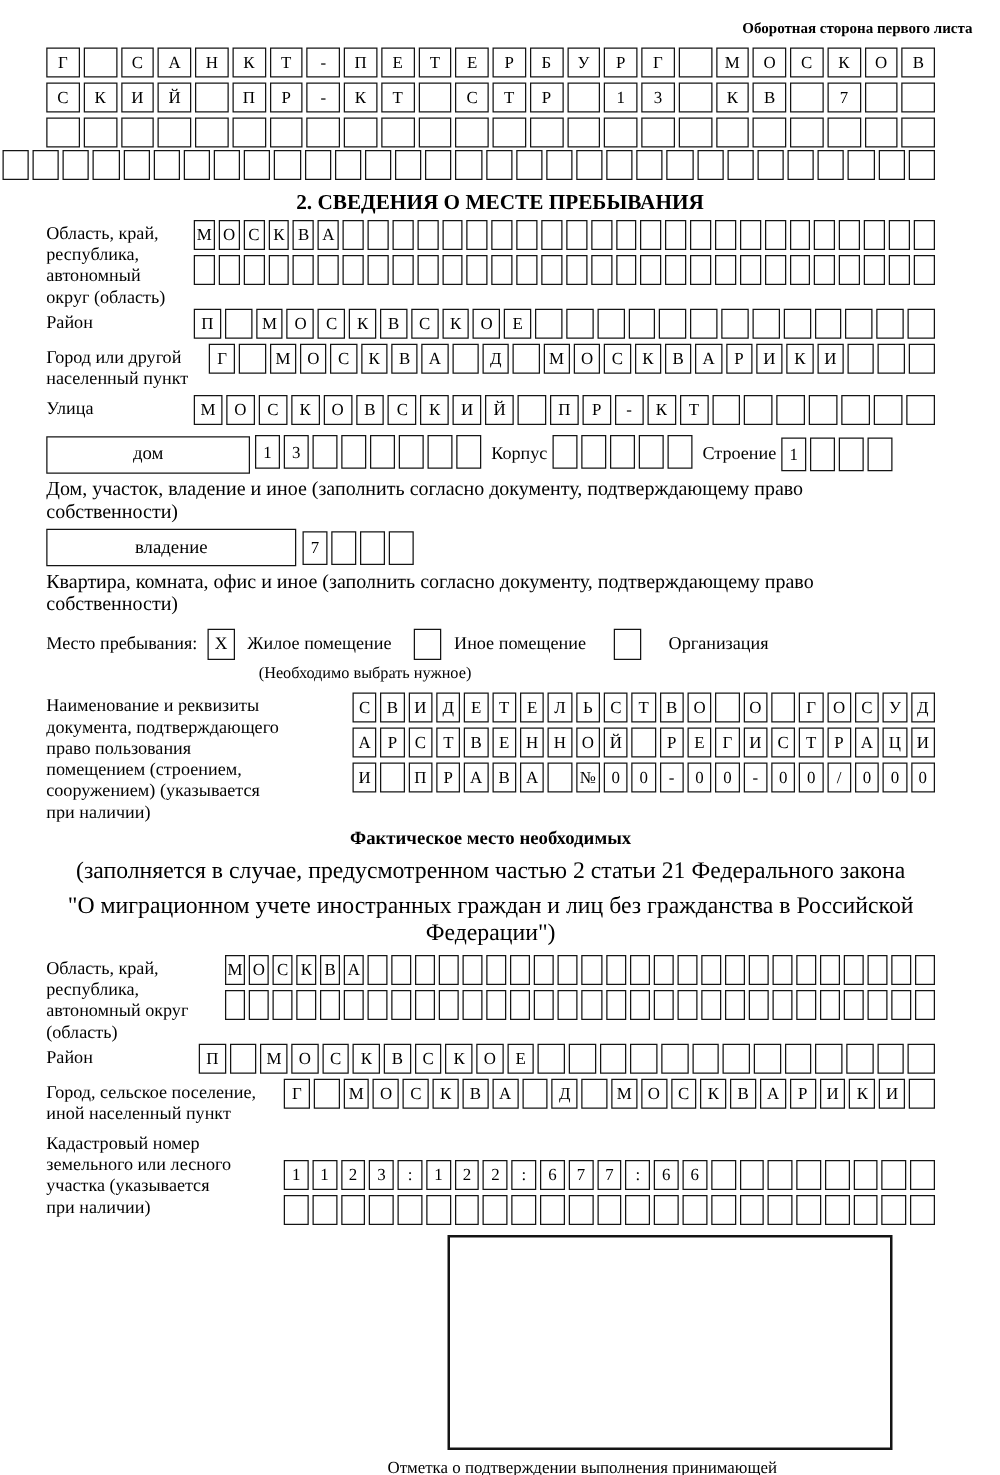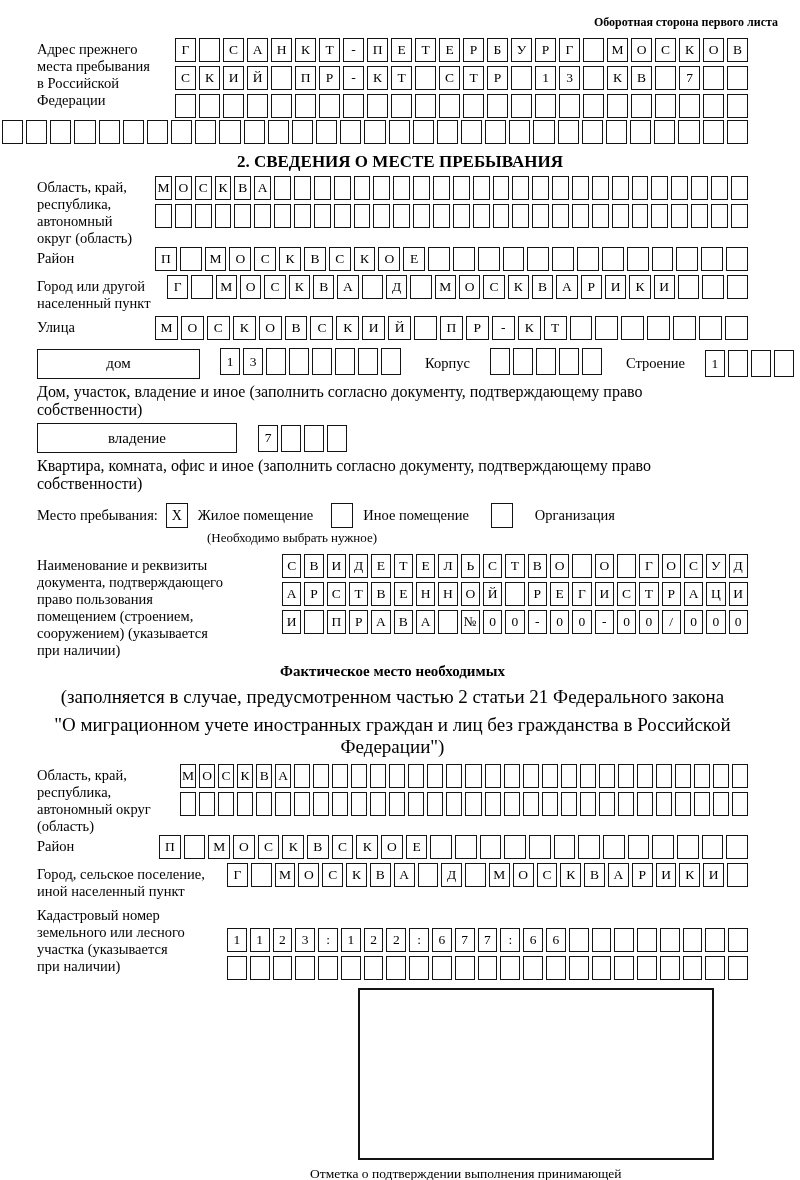--- a/index.html
+++ b/index.html
@@ -25,21 +25,21 @@
     flex:1; min-width:0; height:24px; border:1.5px solid #141414;
     display:flex; align-items:center; justify-content:center;
     font-size:13.5px; overflow:hidden;
   }
   .cell-fixed { flex:none; width:20px; }
 
   .full-row { margin:2px 52px 0 2px; }
   .note { font-size:13px; text-align:center; margin-top:3px; }
   .section-title { font-size:17px; font-weight:bold; text-align:center; margin-top:8px; }
 
-  .house-row { display:flex; align-items:center; gap:16px; margin:8px 0 0 0; }
+  .house-row { display:flex; align-items:center; gap:0; margin:8px 0 0 0; }
   .type-box {
     border:1.5px solid #141414; height:30px; display:flex; align-items:center;
     justify-content:center; font-size:15px; flex:none;
   }
   .dom-box { width:163px; margin-right:4px; }
   .kv-box { width:200px; margin-right:5px; }
   .hcell { flex:none; width:20px; height:27px; }
   .inline-lbl { font-size:14.5px; padding:0 4px 0 8px; }
   .caption-note { font-size:16px; margin-top:4px; }
 
@@ -69,24 +69,20 @@
 </head>
 <body>
 
 <div class="page">
 
   <div class="header-note">Оборотная сторона первого листа</div>
 
   <div class="content">
 
     <div class="field mt8">
-      <div class="label lw138">Адрес прежнего
-места пребывания
-в Российской
-Федерации</div>
       <div class="rows">
         <div class="boxrow">
             <span class="cell">Г</span>
             <span class="cell"></span>
             <span class="cell">С</span>
             <span class="cell">А</span>
             <span class="cell">Н</span>
             <span class="cell">К</span>
             <span class="cell">Т</span>
             <span class="cell">-</span>

